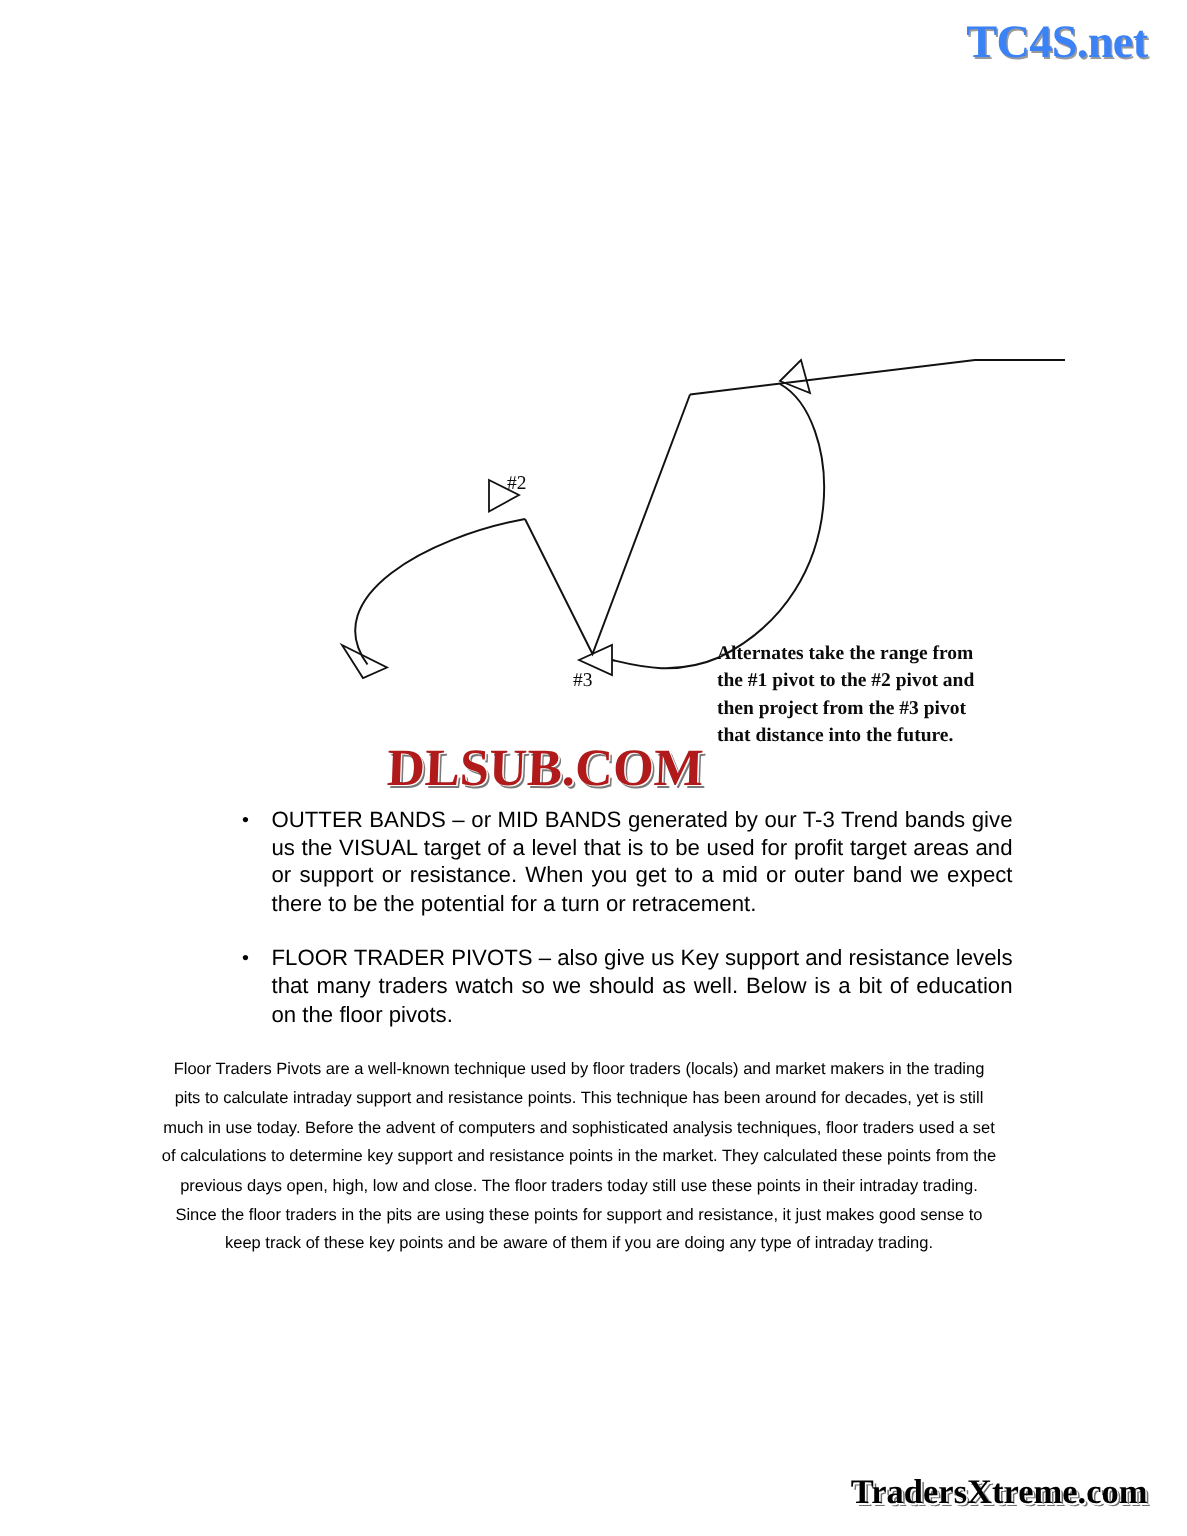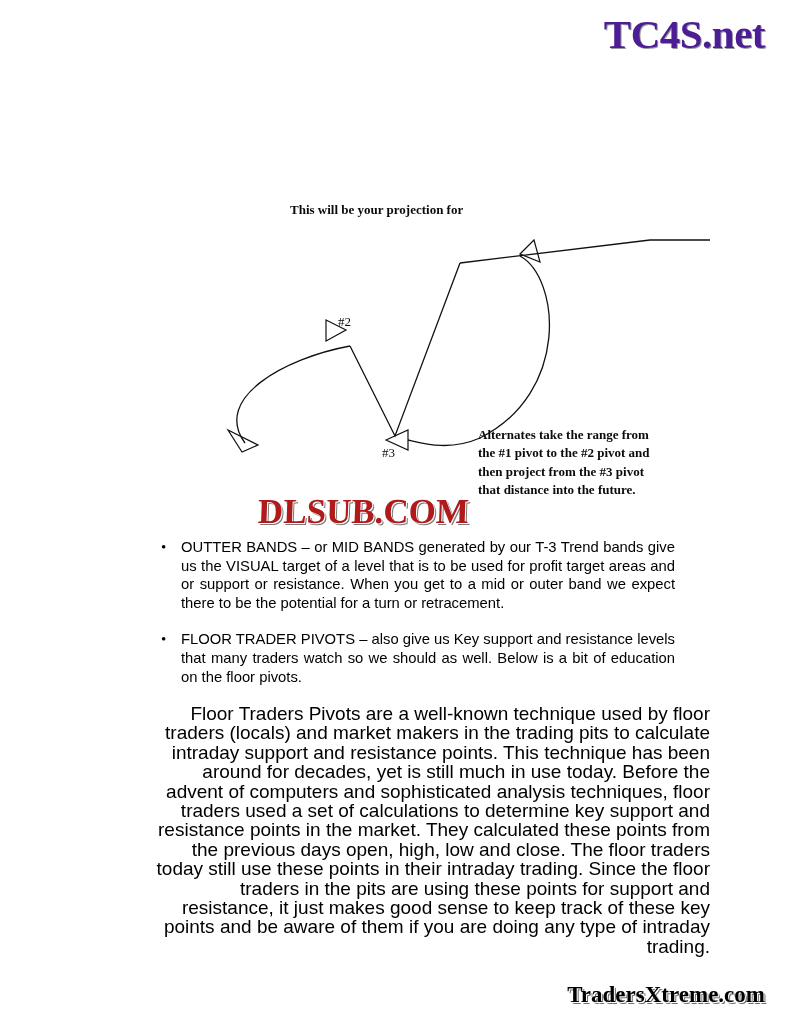--- a/index.html
+++ b/index.html
@@ -22,23 +22,23 @@
     height: 1024px;
   }
 
   
   .header-brand {
     position: absolute;
     right: 26px;
     top: 10px;
     font-family: "Liberation Serif", serif;
     font-weight: bold;
-    font-size: 41px;
+    font-size: 31px;
     letter-spacing: -0.5px;
-    color: #4c1d95;
+    color: #3b82f6;
     text-shadow: 1px 1px 0 #9a9a9a;
   }
 
   
   .figure {
     position: absolute;
     left: 150px;
     top: 168px;
     width: 560px;
     height: 360px;
@@ -132,25 +132,24 @@
     text-align: justify;
   }
 
   
   .body-para {
     position: absolute;
     left: 106px;
     top: 704px;
     width: 560px;
     font-family: "Liberation Sans", sans-serif;
-    font-size: 19px;
+    font-size: 11px;
     line-height: 19.4px;
     color: #000;
-    text-align: right;
-    margin-left: 44px;
+    text-align: center;
   }
 
   
   .footer-brand {
     position: absolute;
     right: 26px;
     bottom: 16px;
     font-family: "Liberation Serif", serif;
     font-weight: bold;
     font-size: 23px;
@@ -164,21 +163,20 @@
 <body>
 
 <div class="page">
 
   <div class="header-brand">TC4S.net</div>
 
   <div class="figure">
 
 
     <div class="fig-note note-top">
-      <div>This will be your projection for</div>
     </div>
 
     <div class="fig-note note-right">Alternates take the range from the #1 pivot to the #2 pivot and then project from the #3 pivot that distance into the future.</div>
 
     <div class="pivot-label lbl-2">#2</div>
 
     <div class="pivot-label lbl-3">#3</div>
 
     <svg class="fig-svg" viewBox="0 0 560 360">
 

